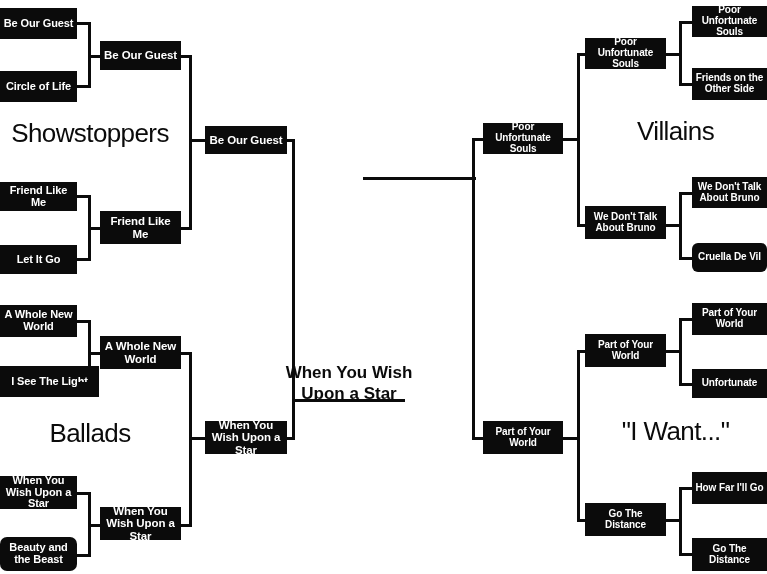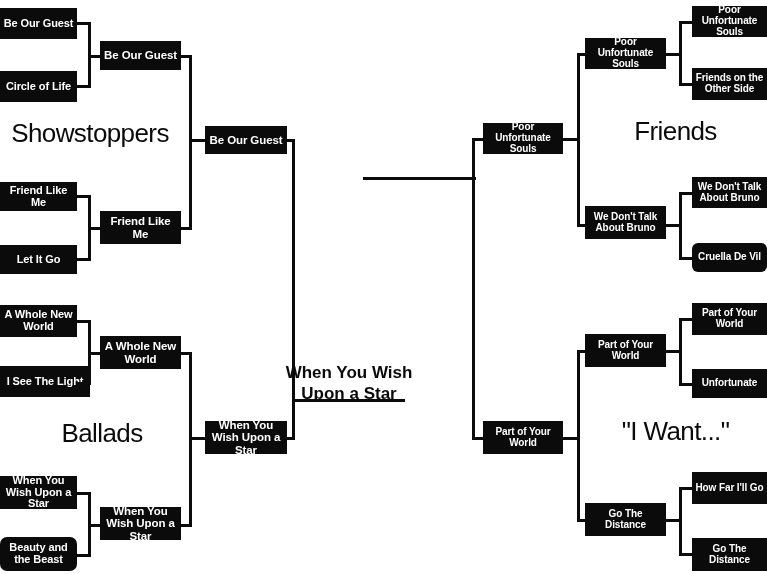--- a/index.html
+++ b/index.html
@@ -86,21 +86,21 @@
   <div class="ln h" style="left:181px; top:55px; width:11px;"></div>
   <div class="ln h" style="left:181px; top:227px; width:11px;"></div>
   <div class="ln v" style="left:189px; top:55px; height:175px;"></div>
   <div class="ln h" style="left:189px; top:139px; width:18px;"></div>
 
   <div class="seed r2" style="left:205px; top:126px; width:82px; height:28px;">Be Our Guest</div>
 
   <div class="region-label" style="left:0px; top:118px; width:180px;">Showstoppers</div>
 
   <div class="seed r1" style="left:0px; top:305px; width:77px; height:32px;">A Whole New World</div>
-  <div class="seed r1" style="left:0px; top:366px; width:90px; height:31px;">I See The Light</div>
+  <div class="seed r1" style="left:0px; top:366px; width:99px; height:31px;">I See The Light</div>
 
   <div class="ln h" style="left:77px; top:320px; width:14px;"></div>
   <div class="ln h" style="left:77px; top:382px; width:14px;"></div>
   <div class="ln v" style="left:88px; top:320px; height:65px;"></div>
   <div class="ln h" style="left:88px; top:352px; width:14px;"></div>
 
   <div class="seed r2" style="left:100px; top:336px; width:81px; height:33px;">A Whole New World</div>
 
   <div class="seed r1" style="left:0px; top:476px; width:77px; height:33px;">When You Wish Upon a Star</div>
   <div class="seed r1" style="left:0px; top:537px; width:77px; height:34px;border-radius:7px;">Beauty and the Beast</div>
@@ -112,21 +112,21 @@
 
   <div class="seed r2" style="left:100px; top:507px; width:81px; height:33px;">When You Wish Upon a Star</div>
 
   <div class="ln h" style="left:181px; top:352px; width:11px;"></div>
   <div class="ln h" style="left:181px; top:524px; width:11px;"></div>
   <div class="ln v" style="left:189px; top:352px; height:175px;"></div>
   <div class="ln h" style="left:189px; top:437px; width:18px;"></div>
 
   <div class="seed r2" style="left:205px; top:421px; width:82px; height:33px;">When You Wish Upon a Star</div>
 
-  <div class="region-label" style="left:12px; top:418px; width:180px;text-align:center;">Ballads</div>
+  <div class="region-label" style="left:0px; top:418px; width:180px;text-align:center;">Ballads</div>
 
   <div class="ln h" style="left:287px; top:139px; width:8px;"></div>
   <div class="ln h" style="left:287px; top:437px; width:8px;"></div>
   <div class="ln v" style="left:292px; top:139px; height:301px;"></div>
   <div class="ln h" style="left:292px; top:399px; width:113px;"></div>
 
   <div class="champion" style="left:285px; top:362px; width:128px;">
     <div>When You Wish</div>
     <div>Upon a Star</div>
   </div>
@@ -153,21 +153,21 @@
 
   <div class="seed r3" style="left:585px; top:206px; width:81px; height:33px;">We Don't Talk About Bruno</div>
 
   <div class="ln h" style="left:577px; top:53px; width:10px;"></div>
   <div class="ln h" style="left:577px; top:224px; width:10px;"></div>
   <div class="ln v" style="left:577px; top:53px; height:174px;"></div>
   <div class="ln h" style="left:562px; top:138px; width:18px;"></div>
 
   <div class="seed r3" style="left:483px; top:123px; width:80px; height:31px;">Poor Unfortunate Souls</div>
 
-  <div class="region-label" style="left:588px; top:116px; width:175px;">Friends</div>
+  <div class="region-label" style="left:588px; top:116px; width:175px;">Villains</div>
 
   <div class="seed r3" style="left:692px; top:303px; width:75px; height:32px;">Part of Your World</div>
   <div class="seed r3" style="left:692px; top:369px; width:75px; height:29px;">Unfortunate</div>
 
   <div class="ln h" style="left:679px; top:318px; width:14px;"></div>
   <div class="ln h" style="left:679px; top:383px; width:14px;"></div>
   <div class="ln v" style="left:679px; top:318px; height:68px;"></div>
   <div class="ln h" style="left:665px; top:350px; width:17px;"></div>
 
   <div class="seed r3" style="left:585px; top:334px; width:81px; height:33px;">Part of Your World</div>

